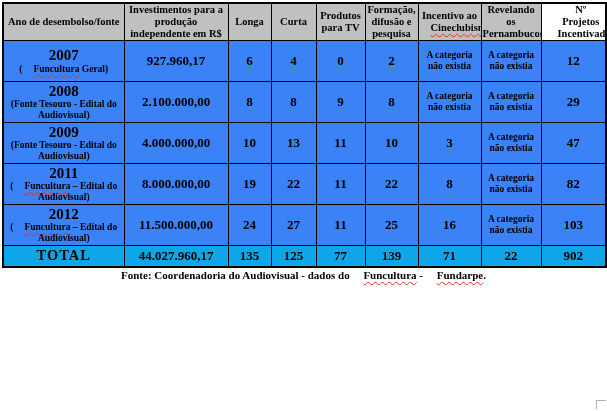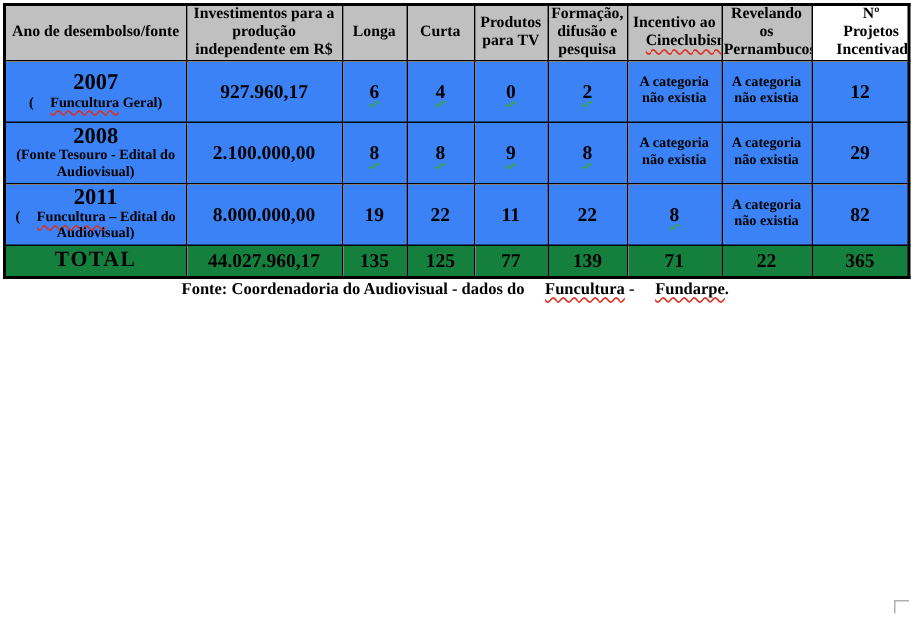--- a/index.html
+++ b/index.html
@@ -24,21 +24,21 @@
     height:36px;
   }
   thead th.shaded{background:#c0c0c0;}
   thead th.plain{background:#ffffff;padding-left:16px;}
   tbody tr.data-row{height:41px;background:#3b82f6;}
   .year{font-size:15px;font-weight:bold;line-height:1.05;}
   .source{font-size:9.5px;font-weight:bold;line-height:1.1;}
   td.num{font-size:13px;font-weight:bold;text-align:center;}
   td.na{font-size:9.5px;font-weight:bold;line-height:1.15;}
   tr.total-row{height:21px;}
-  tr.total-row td{background:#15803d;font-weight:bold;font-size:13px;}
+  tr.total-row td{background:#0ea5e9;font-weight:bold;font-size:13px;}
   tr.total-row td.total-label{font-size:14.5px;letter-spacing:1px;}
   .wavy-red{
     text-decoration:underline;text-decoration-style:wavy;
     text-decoration-color:#dd2f1e;text-decoration-thickness:1px;
     text-underline-offset:2px;text-decoration-skip-ink:none;margin-left:11px;
   }
   .wavy-green{
     text-decoration:underline;text-decoration-style:wavy;
     text-decoration-color:#39a935;text-decoration-thickness:1px;
     text-underline-offset:2px;text-decoration-skip-ink:none;
@@ -105,40 +105,68 @@
           <td class="num"><span class="wavy-green">8</span></td>
           <td class="num"><span class="wavy-green">8</span></td>
           <td class="num"><span class="wavy-green">9</span></td>
           <td class="num"><span class="wavy-green">8</span></td>
           <td class="na">A categoria não existia</td>
           <td class="na">A categoria não existia</td>
           <td class="num">29</td>
         </tr>
         <tr class="data-row">
           <td>
+            <div class="year">2009</div>
+            <div class="source">(Fonte Tesouro - Edital do Audiovisual)</div>
+          </td>
+          <td class="num">4.000.000,00</td>
+          <td class="num">10</td>
+          <td class="num">13</td>
+          <td class="num">11</td>
+          <td class="num">10</td>
+          <td class="num"><span class="wavy-green">3</span></td>
+          <td class="na">A categoria não existia</td>
+          <td class="num">47</td>
+        </tr>
+        <tr class="data-row">
+          <td>
             <div class="year">2011</div>
             <div class="source">(<span class="wavy-red">Funcultura</span> – Edital do Audiovisual)</div>
           </td>
           <td class="num">8.000.000,00</td>
           <td class="num">19</td>
           <td class="num">22</td>
           <td class="num">11</td>
           <td class="num">22</td>
           <td class="num"><span class="wavy-green">8</span></td>
           <td class="na">A categoria não existia</td>
           <td class="num">82</td>
         </tr>
+        <tr class="data-row">
+          <td>
+            <div class="year">2012</div>
+            <div class="source">(<span class="wavy-red">Funcultura</span> – Edital do Audiovisual)</div>
+          </td>
+          <td class="num">11.500.000,00</td>
+          <td class="num">24</td>
+          <td class="num">27</td>
+          <td class="num">11</td>
+          <td class="num">25</td>
+          <td class="num">16</td>
+          <td class="na">A categoria não existia</td>
+          <td class="num">103</td>
+        </tr>
         <tr class="total-row">
           <td class="total-label">TOTAL</td>
           <td>44.027.960,17</td>
           <td>135</td>
           <td>125</td>
           <td>77</td>
           <td>139</td>
           <td>71</td>
           <td>22</td>
-          <td>365</td>
+          <td>902</td>
         </tr>
       </tbody>
   </table>
   <p class="footer">Fonte: Coordenadoria do Audiovisual - dados do <span class="wavy-red">Funcultura</span> - <span class="wavy-red">Fundarpe</span>.</p>
   <div class="corner-handle"></div>
 </div>
 
 </body></html>

